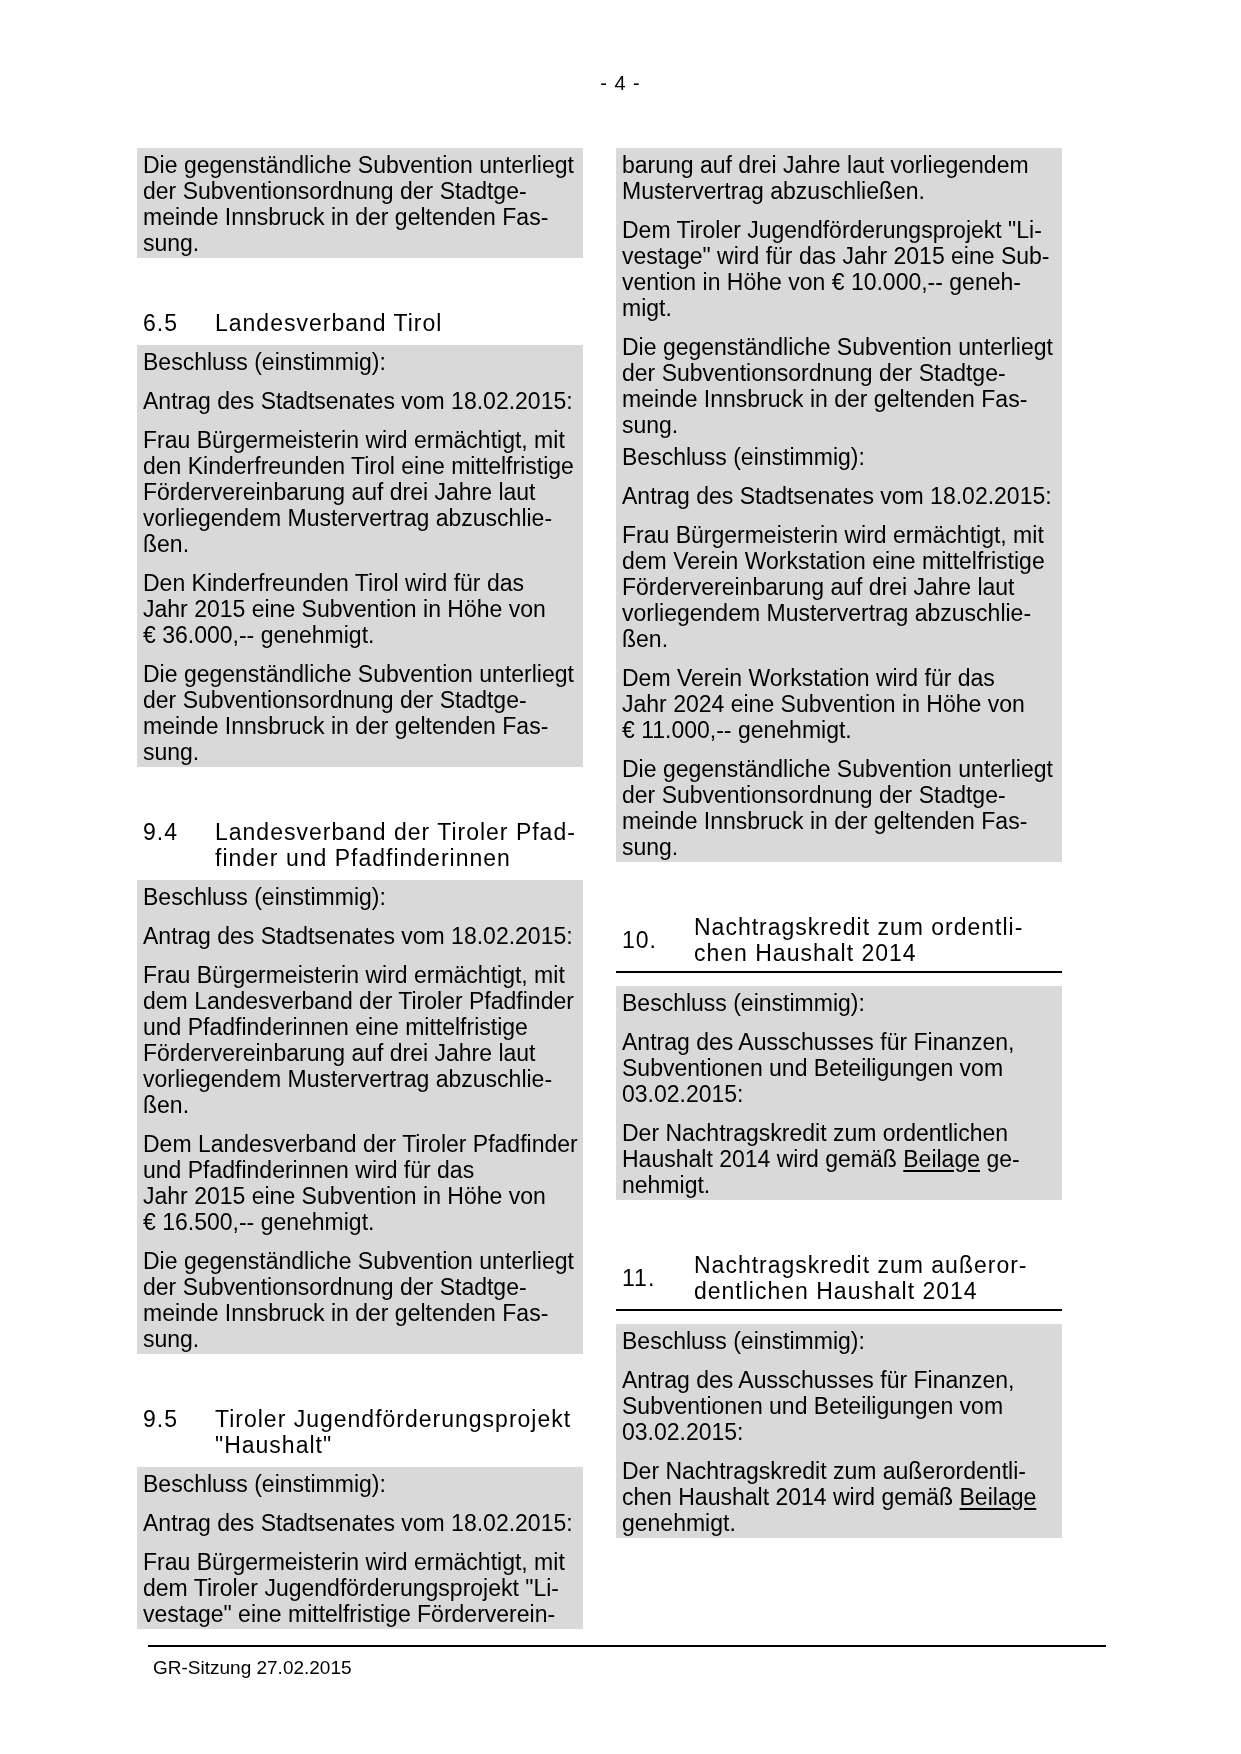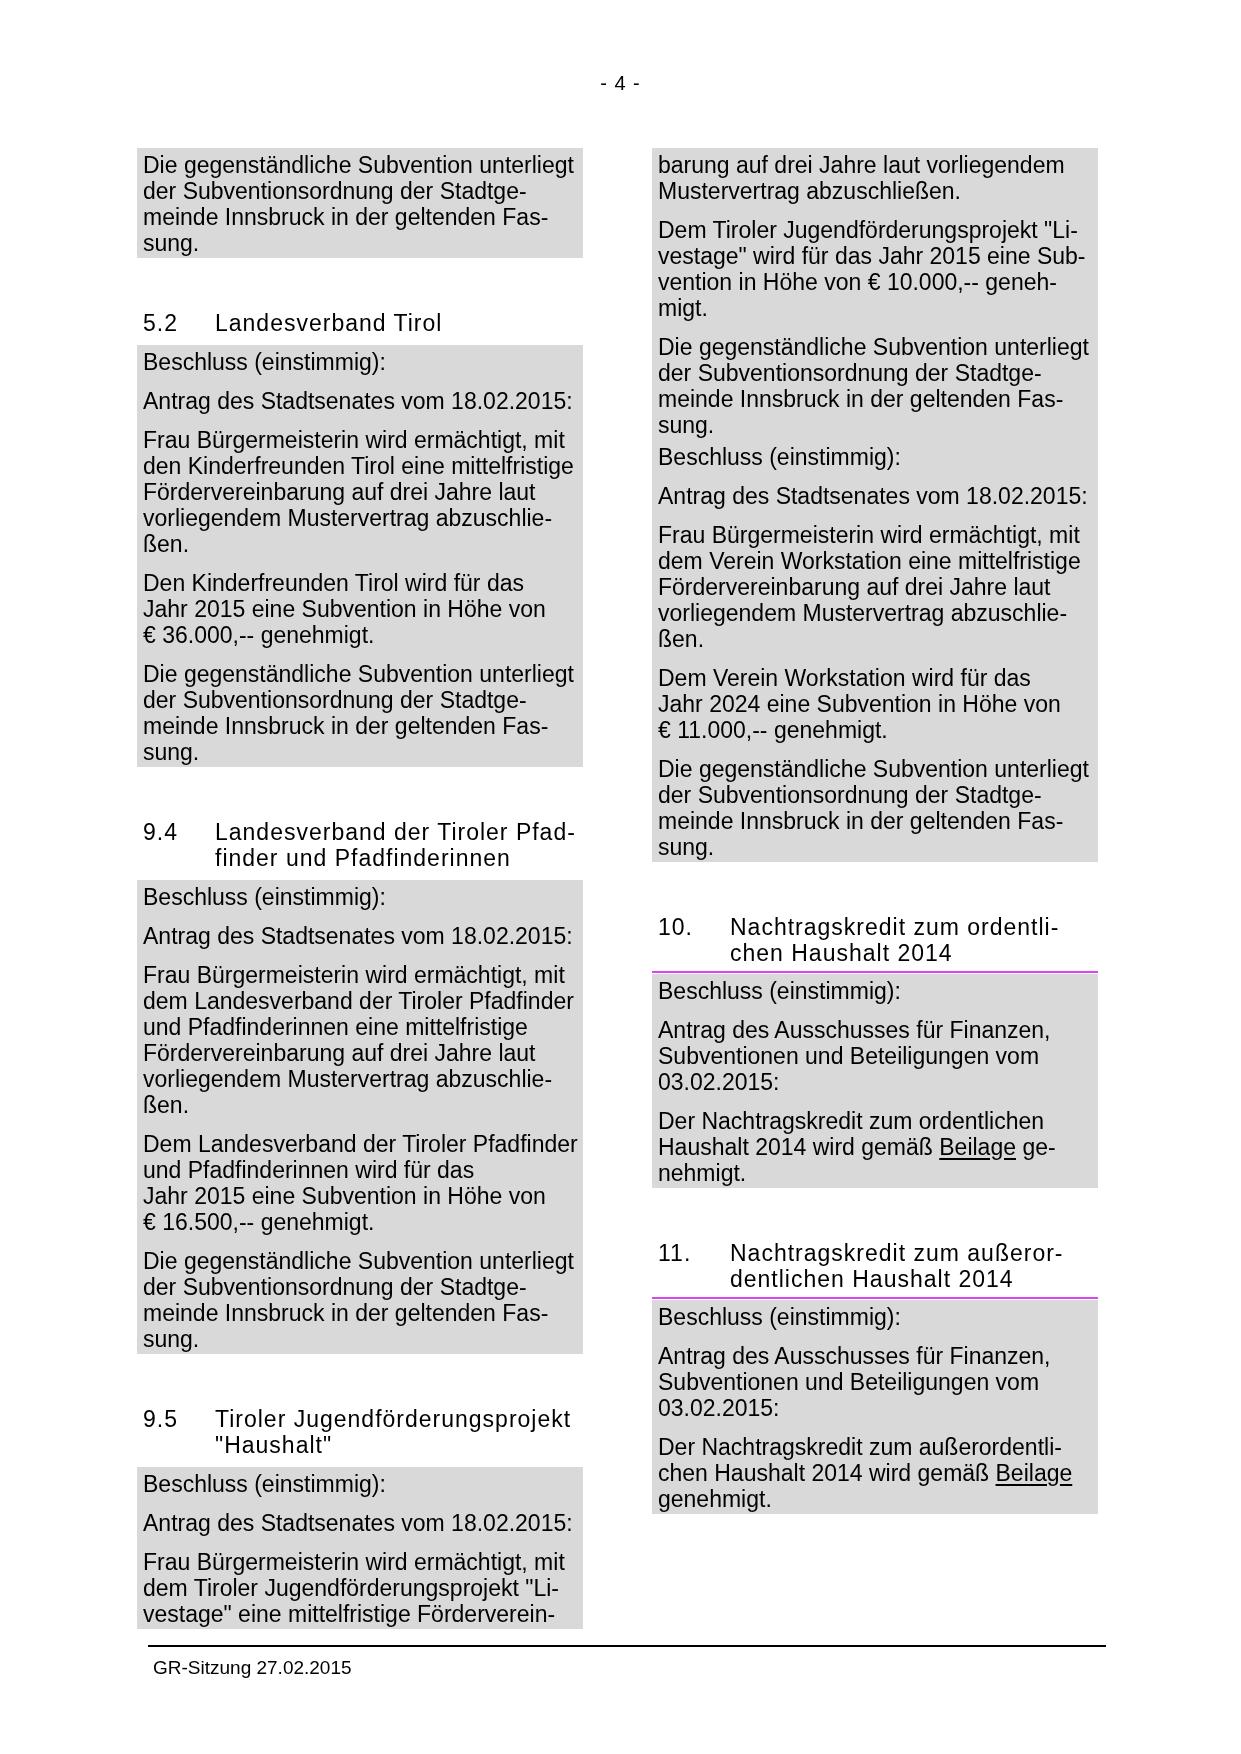--- a/index.html
+++ b/index.html
@@ -22,42 +22,43 @@
     letter-spacing: 1px;
   }
   .col {
     position: absolute;
     top: 148px;
     width: 446px;
     font-size: 23px;
     line-height: 26px;
   }
   .col-left  { left: 137px; }
-  .col-right { left: 652px; }
+  .col-right { left: 616px; }
   .hl {
     background: #d9d9d9;
     padding: 4px 6px 2px 6px;
   }
   .para {
     margin: 0 0 13px 0;
     white-space: pre;
   }
   .hl .para:last-child { margin-bottom: 0; }
   .heading {
     display: flex;
     margin: 52px 0 9px 0;
     padding-left: 6px;
     letter-spacing: 1px;
   }
   .heading .num { flex: 0 0 72px; }
   .heading .title { white-space: pre; }
   .heading.underlined {
-    border-bottom: 2px solid #d946ef;
+    border-bottom: 2px solid #000000;
     padding-bottom: 5px;
-    margin-bottom: 1px;
+    margin-bottom: 13px;
+    align-items: center;
   }
   .u { text-decoration: underline; text-underline-offset: 3px; }
   .footer-rule {
     position: absolute;
     left: 148px;
     top: 1645px;
     width: 958px;
     height: 2px;
     background: #000000;
   }
@@ -78,21 +79,21 @@
   <div class="col col-left">
 
     <div class="hl">
       <p class="para">Die gegenständliche Subvention unterliegt
 der Subventionsordnung der Stadtge-
 meinde Innsbruck in der geltenden Fas-
 sung.</p>
     </div>
 
     <div class="heading">
-      <span class="num">5.2</span>
+      <span class="num">6.5</span>
       <span class="title">Landesverband Tirol</span>
     </div>
     <div class="hl">
       <p class="para">Beschluss (einstimmig):</p>
       <p class="para">Antrag des Stadtsenates vom 18.02.2015:</p>
       <p class="para">Frau Bürgermeisterin wird ermächtigt, mit
 den Kinderfreunden Tirol eine mittelfristige
 Fördervereinbarung auf drei Jahre laut
 vorliegendem Mustervertrag abzuschlie-
 ßen.</p>

